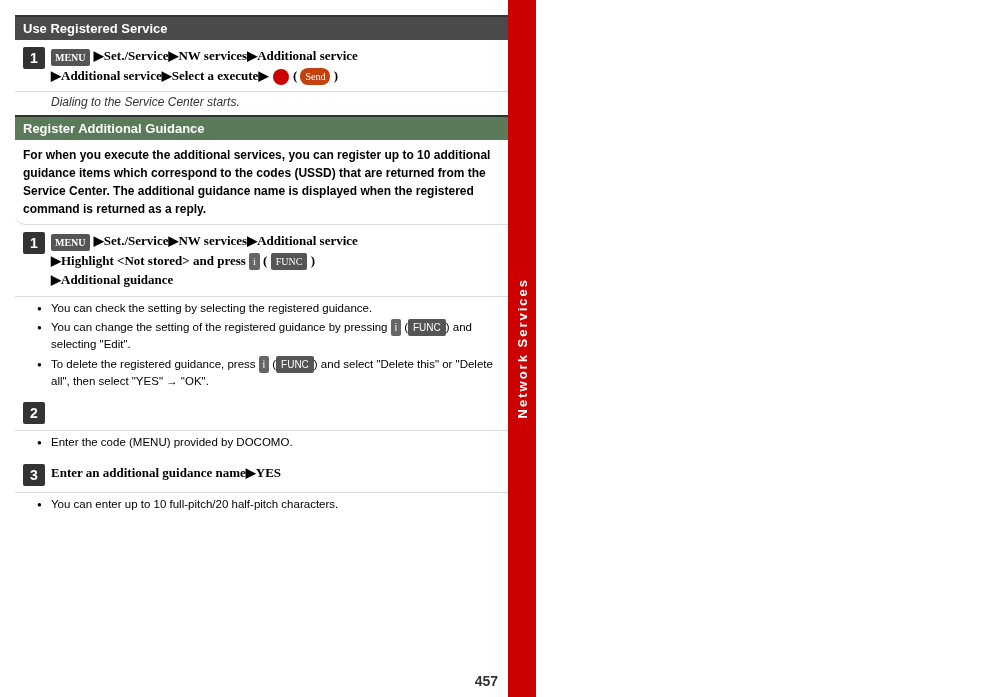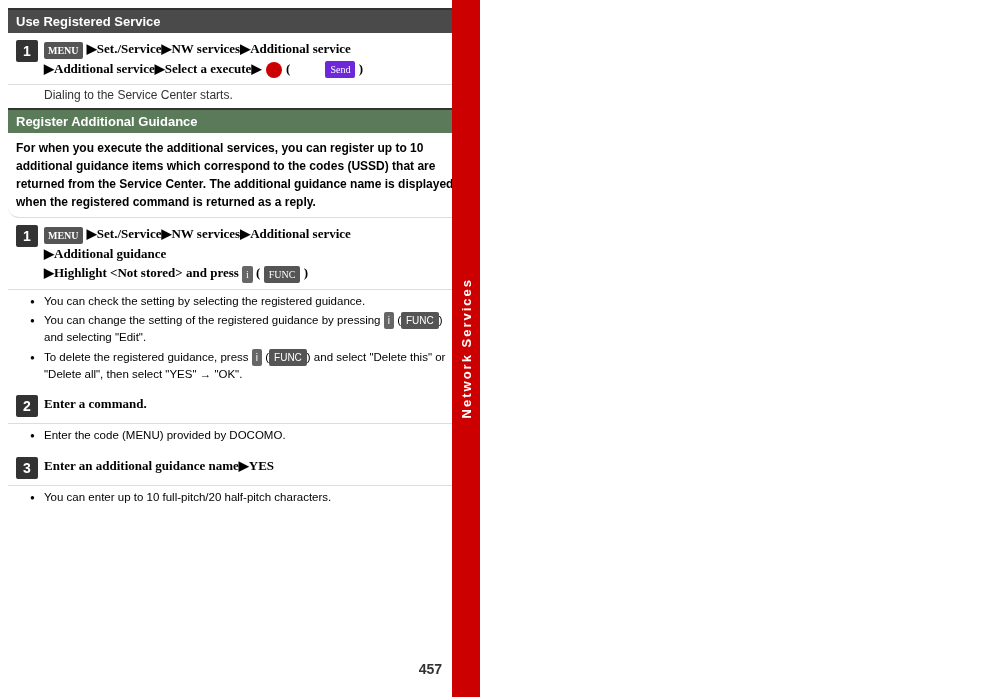--- a/index.html
+++ b/index.html
@@ -6,24 +6,24 @@
     body {
       width: 1004px;
       height: 697px;
       background: #fff;
       font-family: Arial, sans-serif;
       font-size: 13px;
       position: relative;
       overflow: hidden;
     }
     .page-container {
-      width: 480px;
+      width: 536px;
       height: 697px;
       background: #fff;
-      padding: 8px;
+      padding: 15px;
       position: relative;
     }
     .section-header {
       background: #4a4a4a;
       color: #fff;
       font-weight: bold;
       font-size: 13px;
       padding: 4px 8px;
       border-top: 2px solid #333;
     }
@@ -72,27 +72,26 @@
       display: inline-block;
       width: 16px;
       height: 16px;
       background: #c00;
       border-radius: 50%;
       vertical-align: middle;
       margin: 0 1px;
     }
     .send-btn {
       display: inline-block;
-      background: #6d28d9;
+      background: #c2410c;
       color: #fff;
       font-size: 10px;
       padding: 1px 5px;
-      border-radius: 2px;
-      vertical-align: middle;
-      margin-left: 32px;
+      border-radius: 8px;
+      vertical-align: middle;
     }
     .func-btn {
       display: inline-block;
       background: #555;
       color: #fff;
       font-size: 10px;
       padding: 1px 5px;
       border-radius: 2px;
       vertical-align: middle;
     }
@@ -102,20 +101,21 @@
       color: #fff;
       font-size: 10px;
       padding: 1px 4px;
       border-radius: 2px;
       vertical-align: middle;
     }
     .dialing-note {
       font-size: 12px;
       color: #333;
       padding: 3px 8px 6px 36px;
+      font-style: italic;
     }
     .intro-text {
       font-size: 12px;
       font-weight: bold;
       padding: 6px 8px;
       line-height: 1.5;
       border-bottom: 1px solid #ddd;
       border-radius: 11px;
     }
     .bullet-list {
@@ -150,21 +150,21 @@
       font-size: 13px;
       font-weight: bold;
       writing-mode: vertical-rl;
       text-orientation: mixed;
       transform: rotate(180deg);
       letter-spacing: 2px;
       white-space: nowrap;
     }
     .page-number {
       position: absolute;
-      bottom: 20px;
+      bottom: 8px;
       right: 38px;
       font-size: 14px;
       font-weight: bold;
       color: #333;
     }
   </style>
 </head>
 <body>
 
 <div class="page-container">
@@ -207,29 +207,29 @@
   <div class="step-row">
     <div class="step-number">
       <span>1</span>
     </div>
     <div class="step-content">
       <div>
         <span class="menu-btn">MENU</span>
         <span class="bold">▶Set./Service▶NW services▶Additional service</span>
       </div>
       <div>
-        <span class="bold">▶Additional guidance</span>
-      </div>
-      <div>
         <span class="bold">▶Highlight &lt;Not stored&gt; and press </span>
         <span class="key-icon">i</span>
         <span class="bold">(</span>
         <span class="func-btn">FUNC</span>
         <span class="bold">)</span>
       </div>
+      <div>
+        <span class="bold">▶Additional guidance</span>
+      </div>
     </div>
   </div>
 
   <div class="bullet-list">
     <div class="bullet-item">You can check the setting by selecting the registered guidance.</div>
     <div class="bullet-item">
       You can change the setting of the registered guidance by pressing
       <span class="key-icon">i</span>
       (<span class="func-btn">FUNC</span>)
       and selecting "Edit".
@@ -239,23 +239,20 @@
       <span class="key-icon">i</span>
       (<span class="func-btn">FUNC</span>)
       and select "Delete this" or "Delete all", then select "YES" → "OK".
     </div>
   </div>
 
   <div class="step-row">
     <div class="step-number">
       <span>2</span>
     </div>
-    <div class="step-content">
-      <span class="bold">Enter a command.</span>
-    </div>
   </div>
   <div class="bullet-list">
     <div class="bullet-item">
       <span>Enter the code (MENU) provided by DOCOMO.</span>
     </div>
   </div>
 
   <div class="step-row">
     <div class="step-number">
       <span>3</span>

